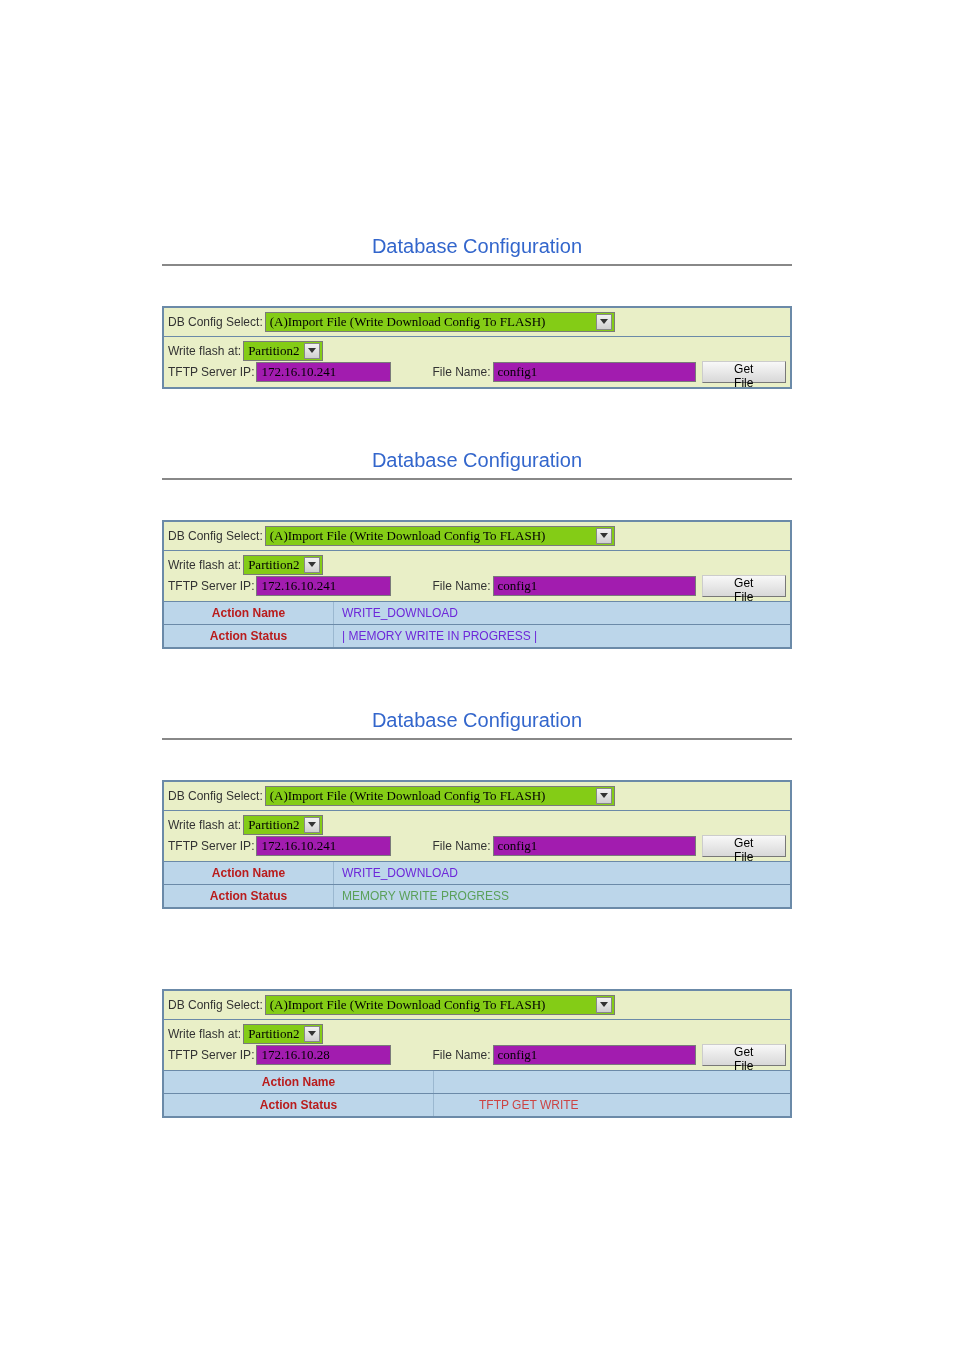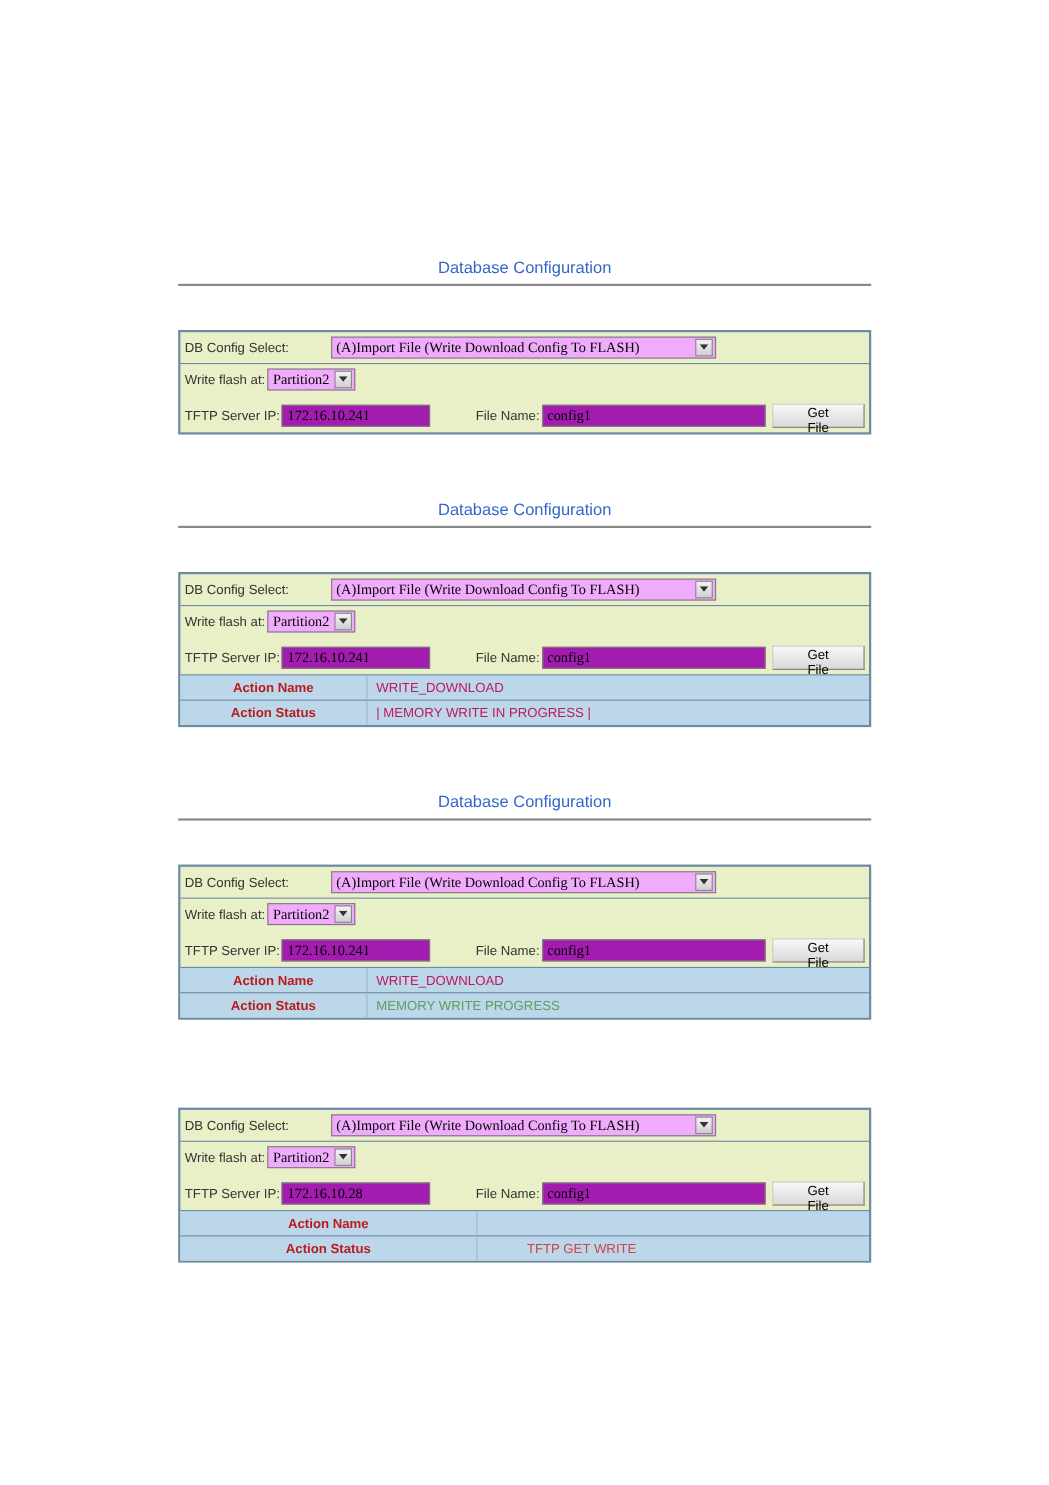--- a/index.html
+++ b/index.html
@@ -10,49 +10,48 @@
       width: 954px;
     }
     .section {
       margin: 0 auto;
       width: 630px;
     }
     .spacer-top { height: 235px; }
     .title {
       text-align: center;
       color: #3366cc;
-      font-size: 15px;
+      font-size: 20px;
       font-weight: normal;
       padding-bottom: 6px;
       border-bottom: 2px solid #888;
       margin-bottom: 40px;
     }
     .panel {
       border: 2px solid #6b8aa8;
       background: #e9efc7;
     }
     .row1, .row2 {
       display: flex;
       align-items: center;
       padding: 4px 4px;
     }
     .row1 {
       border-bottom: 1px solid #6b8aa8;
-      gap: 36px;
     }
     .lbl {
       color: #333;
       margin-right: 2px;
       white-space: nowrap;
     }
     .select-wrap {
       position: relative;
       display: inline-flex;
       align-items: center;
-      background: #f0abfc;
+      background: #84cc16;
       border: 1px solid #7a7a7a;
       height: 20px;
       font-family: Georgia, serif;
       font-size: 13px;
       padding: 0 2px 0 4px;
     }
     .select-wrap .sel-text {
       white-space: nowrap;
     }
     .sel-btn {
@@ -74,21 +73,21 @@
       height: 20px;
       padding: 0 4px;
       font-family: Georgia, serif;
       font-size: 13px;
     }
     .ip-input { width: 135px; }
     .file-input { width: 245px; }
     .row2-inner {
       display: flex;
       flex-direction: column;
-      gap: 12px;
+      gap: 0;
       width: 100%;
     }
     .row2-line {
       display: flex;
       align-items: center;
       width: 100%;
     }
     .spacer-fill { flex: 1; }
     .btn {
       background: linear-gradient(#f8f8f8, #d8d8d8);
@@ -112,21 +111,21 @@
       width: 170px;
       text-align: center;
       font-weight: bold;
       color: #b91c1c;
       padding: 4px 0;
       border-right: 1px solid #9bb8d0;
     }
     .status-value {
       flex: 1;
       padding: 4px 8px;
-      color: #be185d;
+      color: #6d28d9;
     }
     .status-value.success { color: #5aa05a; }
     .status-value.fail { color: #cc4444; }
     .gap { height: 60px; }
     
     .panel4 .status-label { width: 270px; }
     .panel4 .status-value { padding-left: 45px; }
   </style>
 </head>
 <body>

